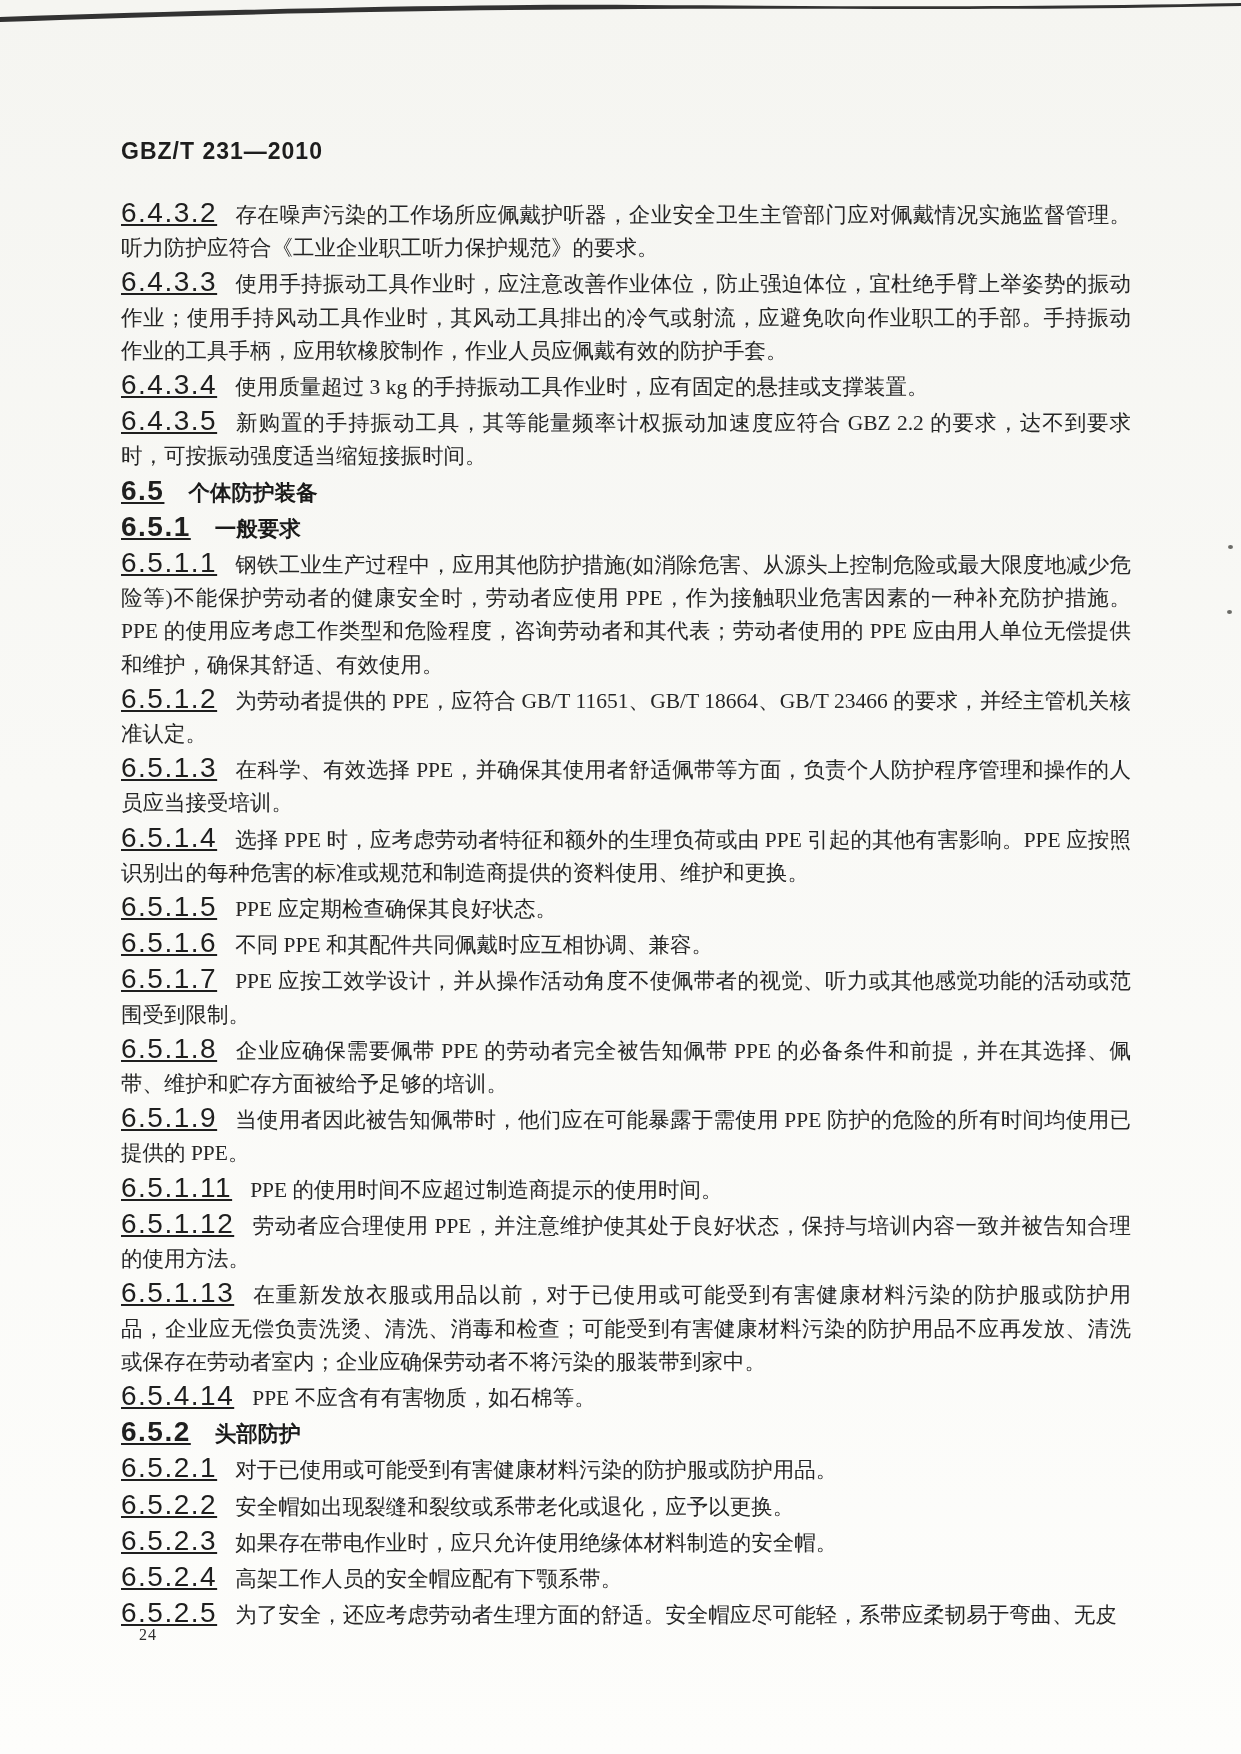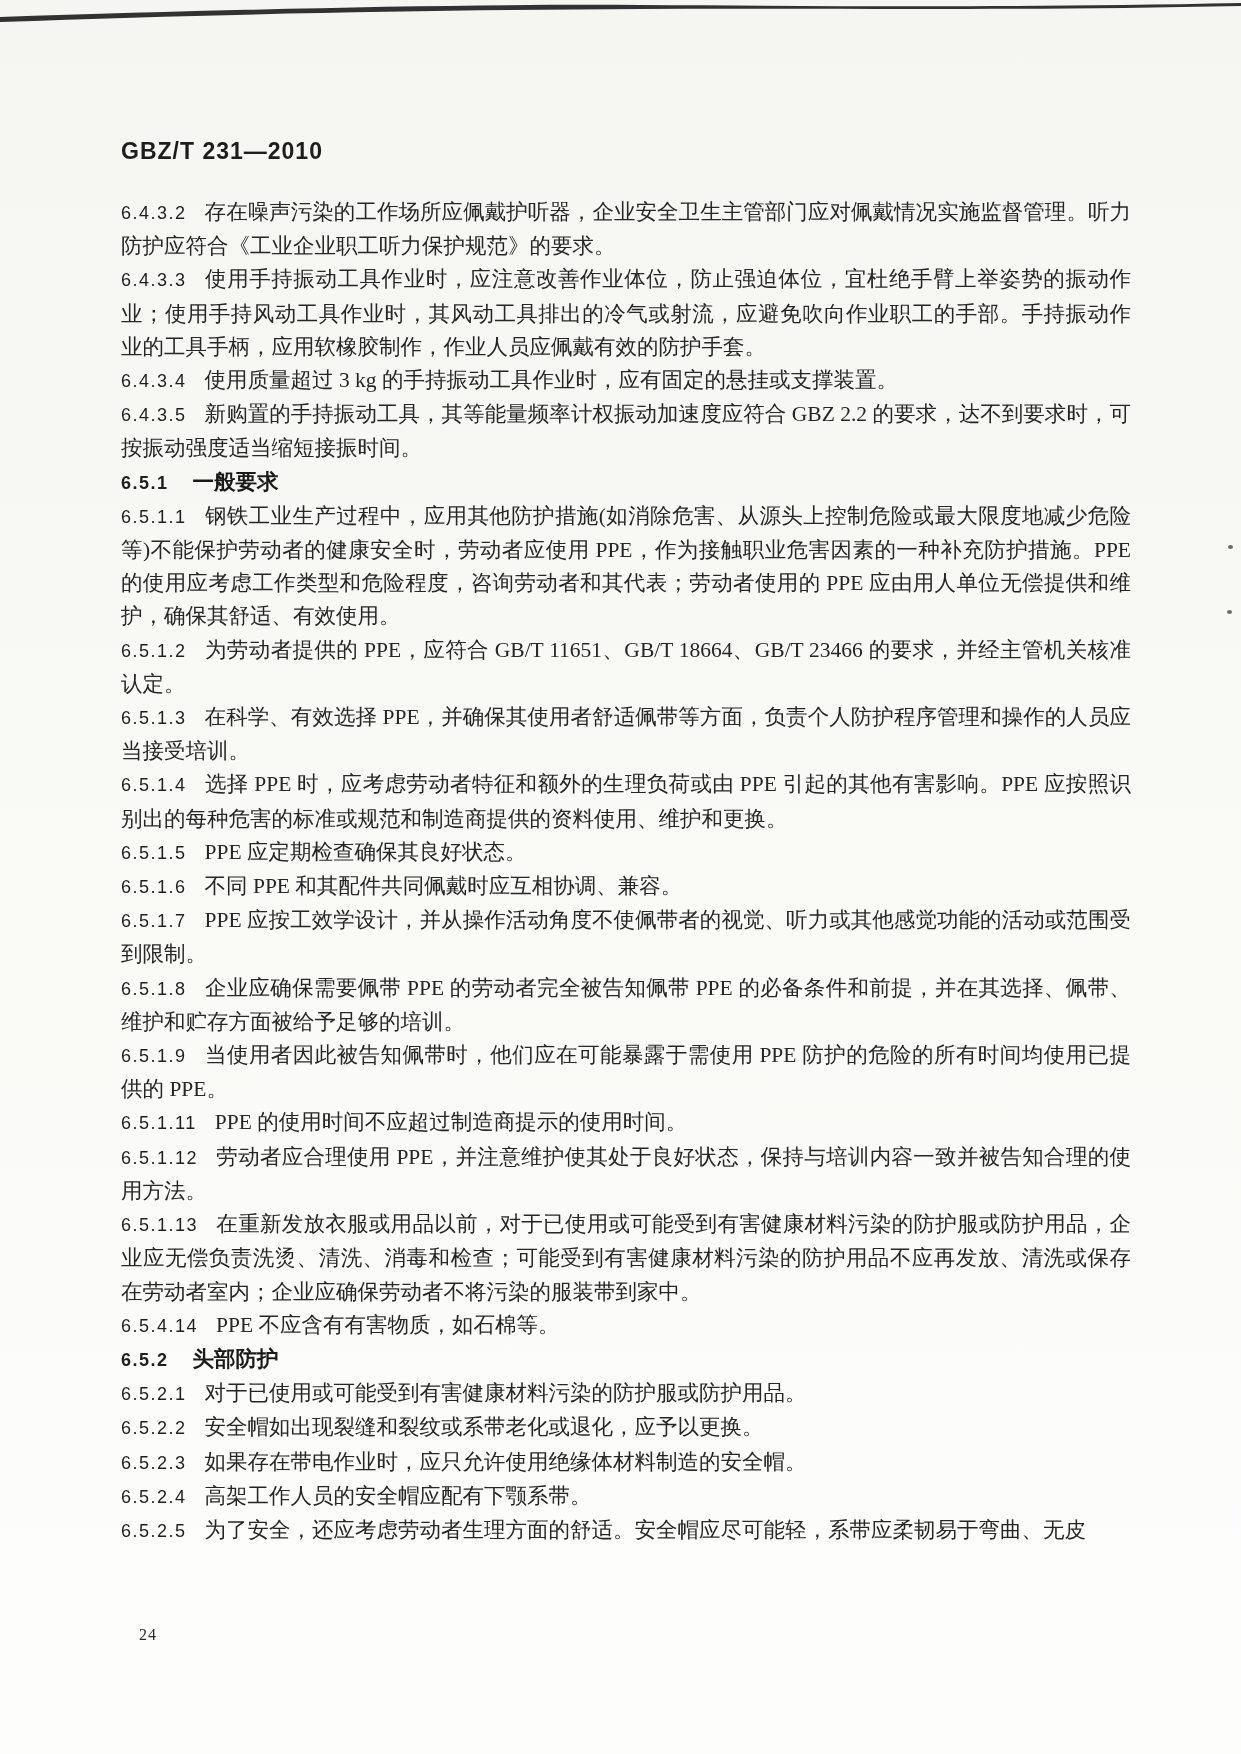--- a/index.html
+++ b/index.html
@@ -41,25 +41,26 @@
     line-height: 33.2px;
     text-align: justify;
     color: #262626;
   }
   .content p {
     margin: 0;
     padding: 0;
   }
   .num {
     font-family: "Liberation Sans", "DejaVu Sans", sans-serif;
-    font-size: 18px;
+    font-size: 28px;
     letter-spacing: 1.5px;
     margin-right: 18px;
     white-space: nowrap;
     color: #1f1f1f;
+    text-decoration: underline;
   }
   .heading {
     font-family: "Liberation Sans", "DejaVu Sans", sans-serif;
     font-weight: bold;
     color: #1a1a1a;
   }
   .heading .num {
     font-weight: bold;
     margin-right: 24px;
   }
@@ -90,20 +91,21 @@
     <path d="M0,17 C250,9 450,4 640,5 S1000,8 1241,3 L1241,6 C1000,11 820,8 640,9 S250,13 0,22 Z" fill="#171717" opacity="0.88"></path>
   </svg>
 
   <div class="doc-header">GBZ/T 231—2010</div>
 
   <div class="content">
       <p class="para"><span class="num">6.4.3.2</span><span>存在噪声污染的工作场所应佩戴护听器，企业安全卫生主管部门应对佩戴情况实施监督管理。听力防护应符合《工业企业职工听力保护规范》的要求。</span></p>
       <p class="para"><span class="num">6.4.3.3</span><span>使用手持振动工具作业时，应注意改善作业体位，防止强迫体位，宜杜绝手臂上举姿势的振动作业；使用手持风动工具作业时，其风动工具排出的冷气或射流，应避免吹向作业职工的手部。手持振动作业的工具手柄，应用软橡胶制作，作业人员应佩戴有效的防护手套。</span></p>
       <p class="para"><span class="num">6.4.3.4</span><span>使用质量超过 3 kg 的手持振动工具作业时，应有固定的悬挂或支撑装置。</span></p>
       <p class="para"><span class="num">6.4.3.5</span><span>新购置的手持振动工具，其等能量频率计权振动加速度应符合 GBZ 2.2 的要求，达不到要求时，可按振动强度适当缩短接振时间。</span></p>
+      <p class="para heading"><span class="num">6.5</span><span>个体防护装备</span></p>
       <p class="para heading"><span class="num">6.5.1</span><span>一般要求</span></p>
       <p class="para"><span class="num">6.5.1.1</span><span>钢铁工业生产过程中，应用其他防护措施(如消除危害、从源头上控制危险或最大限度地减少危险等)不能保护劳动者的健康安全时，劳动者应使用 PPE，作为接触职业危害因素的一种补充防护措施。PPE 的使用应考虑工作类型和危险程度，咨询劳动者和其代表；劳动者使用的 PPE 应由用人单位无偿提供和维护，确保其舒适、有效使用。</span></p>
       <p class="para"><span class="num">6.5.1.2</span><span>为劳动者提供的 PPE，应符合 GB/T 11651、GB/T 18664、GB/T 23466 的要求，并经主管机关核准认定。</span></p>
       <p class="para"><span class="num">6.5.1.3</span><span>在科学、有效选择 PPE，并确保其使用者舒适佩带等方面，负责个人防护程序管理和操作的人员应当接受培训。</span></p>
       <p class="para"><span class="num">6.5.1.4</span><span>选择 PPE 时，应考虑劳动者特征和额外的生理负荷或由 PPE 引起的其他有害影响。PPE 应按照识别出的每种危害的标准或规范和制造商提供的资料使用、维护和更换。</span></p>
       <p class="para"><span class="num">6.5.1.5</span><span>PPE 应定期检查确保其良好状态。</span></p>
       <p class="para"><span class="num">6.5.1.6</span><span>不同 PPE 和其配件共同佩戴时应互相协调、兼容。</span></p>
       <p class="para"><span class="num">6.5.1.7</span><span>PPE 应按工效学设计，并从操作活动角度不使佩带者的视觉、听力或其他感觉功能的活动或范围受到限制。</span></p>
       <p class="para"><span class="num">6.5.1.8</span><span>企业应确保需要佩带 PPE 的劳动者完全被告知佩带 PPE 的必备条件和前提，并在其选择、佩带、维护和贮存方面被给予足够的培训。</span></p>
       <p class="para"><span class="num">6.5.1.9</span><span>当使用者因此被告知佩带时，他们应在可能暴露于需使用 PPE 防护的危险的所有时间均使用已提供的 PPE。</span></p>

